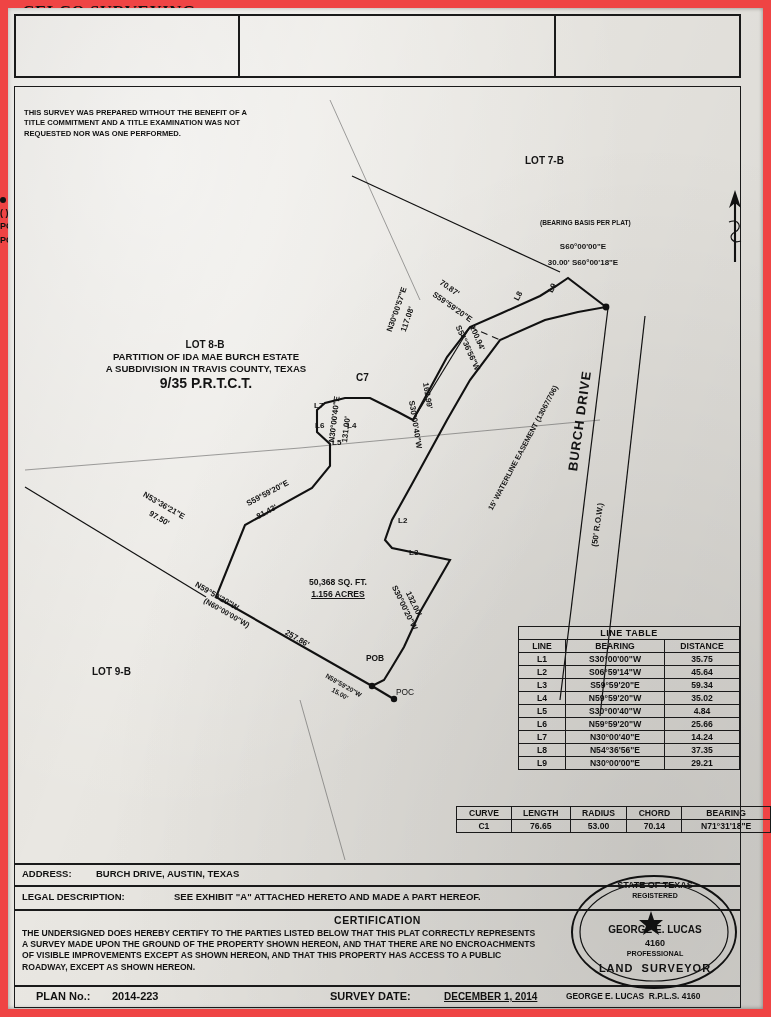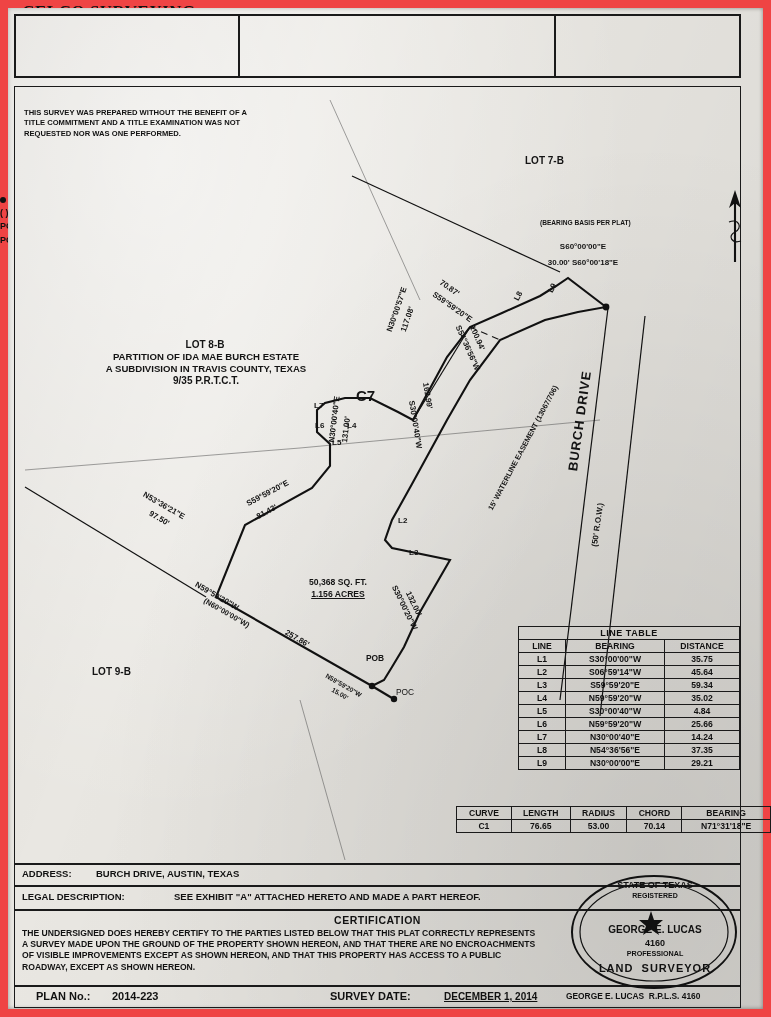--- a/index.html
+++ b/index.html
@@ -190,21 +190,21 @@
     <circle cx="372" cy="686" r="3.2" fill="#111"></circle>
     <circle cx="394" cy="699" r="3.2" fill="#111"></circle>
   </svg>
 
   <div class="lab" style="left:525px;top:155px;font-size:10px;font-weight:bold;">LOT 7-B</div>
   <div class="lab" style="left:92px;top:666px;font-size:10px;font-weight:bold;text-align:right;">LOT 9-B</div>
 
   <div class="lab c" style="left:80px;top:339px;width:250px;font-size:10px;font-weight:bold;">LOT 8-B</div>
   <div class="lab c" style="left:60px;top:351px;width:292px;font-size:9.6px;font-weight:bold;">PARTITION OF IDA MAE BURCH ESTATE</div>
   <div class="lab c" style="left:60px;top:363px;width:292px;font-size:9.6px;font-weight:bold;">A SUBDIVISION IN TRAVIS COUNTY, TEXAS</div>
-  <div class="lab c" style="left:60px;top:375px;width:292px;font-size:10px;font-weight:bold;">9/35 P.R.T.C.T.</div>
+  <div class="lab c" style="left:60px;top:375px;width:292px;font-size:14px;font-weight:bold;">9/35 P.R.T.C.T.</div>
 
   <div class="lab c" style="left:288px;top:578px;width:100px;font-size:8.6px;font-weight:bold;">50,368 SQ. FT.</div>
   <div class="lab c" style="left:288px;top:590px;width:100px;font-size:8.6px;font-weight:bold;text-decoration:underline;">1.156 ACRES</div>
 
   <div class="lab rot" style="left:566px;top:470px;font-size:13px;font-weight:bold;letter-spacing:1px;transform:rotate(-82deg);">BURCH DRIVE</div>
   <div class="lab rot" style="left:590px;top:546px;font-size:8px;font-weight:bold;transform:rotate(-82deg);">(50' R.O.W.)</div>
 
   <div class="lab c" style="left:540px;top:219px;width:86px;font-size:6.6px;font-weight:bold;line-height:1.15;">(BEARING BASIS PER PLAT)</div>
   <div class="lab c" style="left:540px;top:242px;width:86px;font-size:8px;font-weight:bold;">S60°00'00"E</div>
   <div class="lab c" style="left:540px;top:258px;width:86px;font-size:8px;font-weight:bold;">30.00' S60°00'18"E</div>
@@ -239,21 +239,21 @@
   <div class="lab rot" style="left:398px;top:584px;font-size:8px;font-weight:bold;transform:rotate(64deg);">S30°00'20"W</div>
   <div class="lab rot" style="left:412px;top:590px;font-size:8px;font-weight:bold;transform:rotate(64deg);">132.00'</div>
 
   <div class="lab rot" style="left:328px;top:672px;font-size:6.6px;font-weight:bold;transform:rotate(30deg);">N59°59'20"W</div>
   <div class="lab rot" style="left:334px;top:686px;font-size:6.6px;font-weight:bold;transform:rotate(30deg);">15.00'</div>
 
   <div class="lab" style="left:314px;top:401px;font-size:8px;font-weight:bold;">L7</div>
   <div class="lab" style="left:315px;top:421px;font-size:8px;font-weight:bold;">L6</div>
   <div class="lab" style="left:347px;top:421px;font-size:8px;font-weight:bold;">L4</div>
   <div class="lab" style="left:332px;top:438px;font-size:8px;font-weight:bold;">L5</div>
-  <div class="lab" style="left:356px;top:387px;font-size:15px;font-weight:bold;">C7</div>
+  <div class="lab" style="left:356px;top:372px;font-size:10px;font-weight:bold;">C7</div>
   <div class="lab" style="left:398px;top:516px;font-size:8px;font-weight:bold;">L2</div>
   <div class="lab" style="left:409px;top:548px;font-size:8px;font-weight:bold;">L3</div>
   <div class="lab rot" style="left:512px;top:298px;font-size:8px;font-weight:bold;transform:rotate(-62deg);">L8</div>
   <div class="lab rot" style="left:546px;top:290px;font-size:8px;font-weight:bold;transform:rotate(-62deg);">L9</div>
 
   <div class="lab" style="left:366px;top:654px;font-size:8.4px;font-weight:bold;">POB</div>
   <div class="lab" style="left:396px;top:688px;font-size:8.4px;font-weight:normal;">POC</div>
 
   <div id="legend">
     <div class="hd">LEGEND</div>

